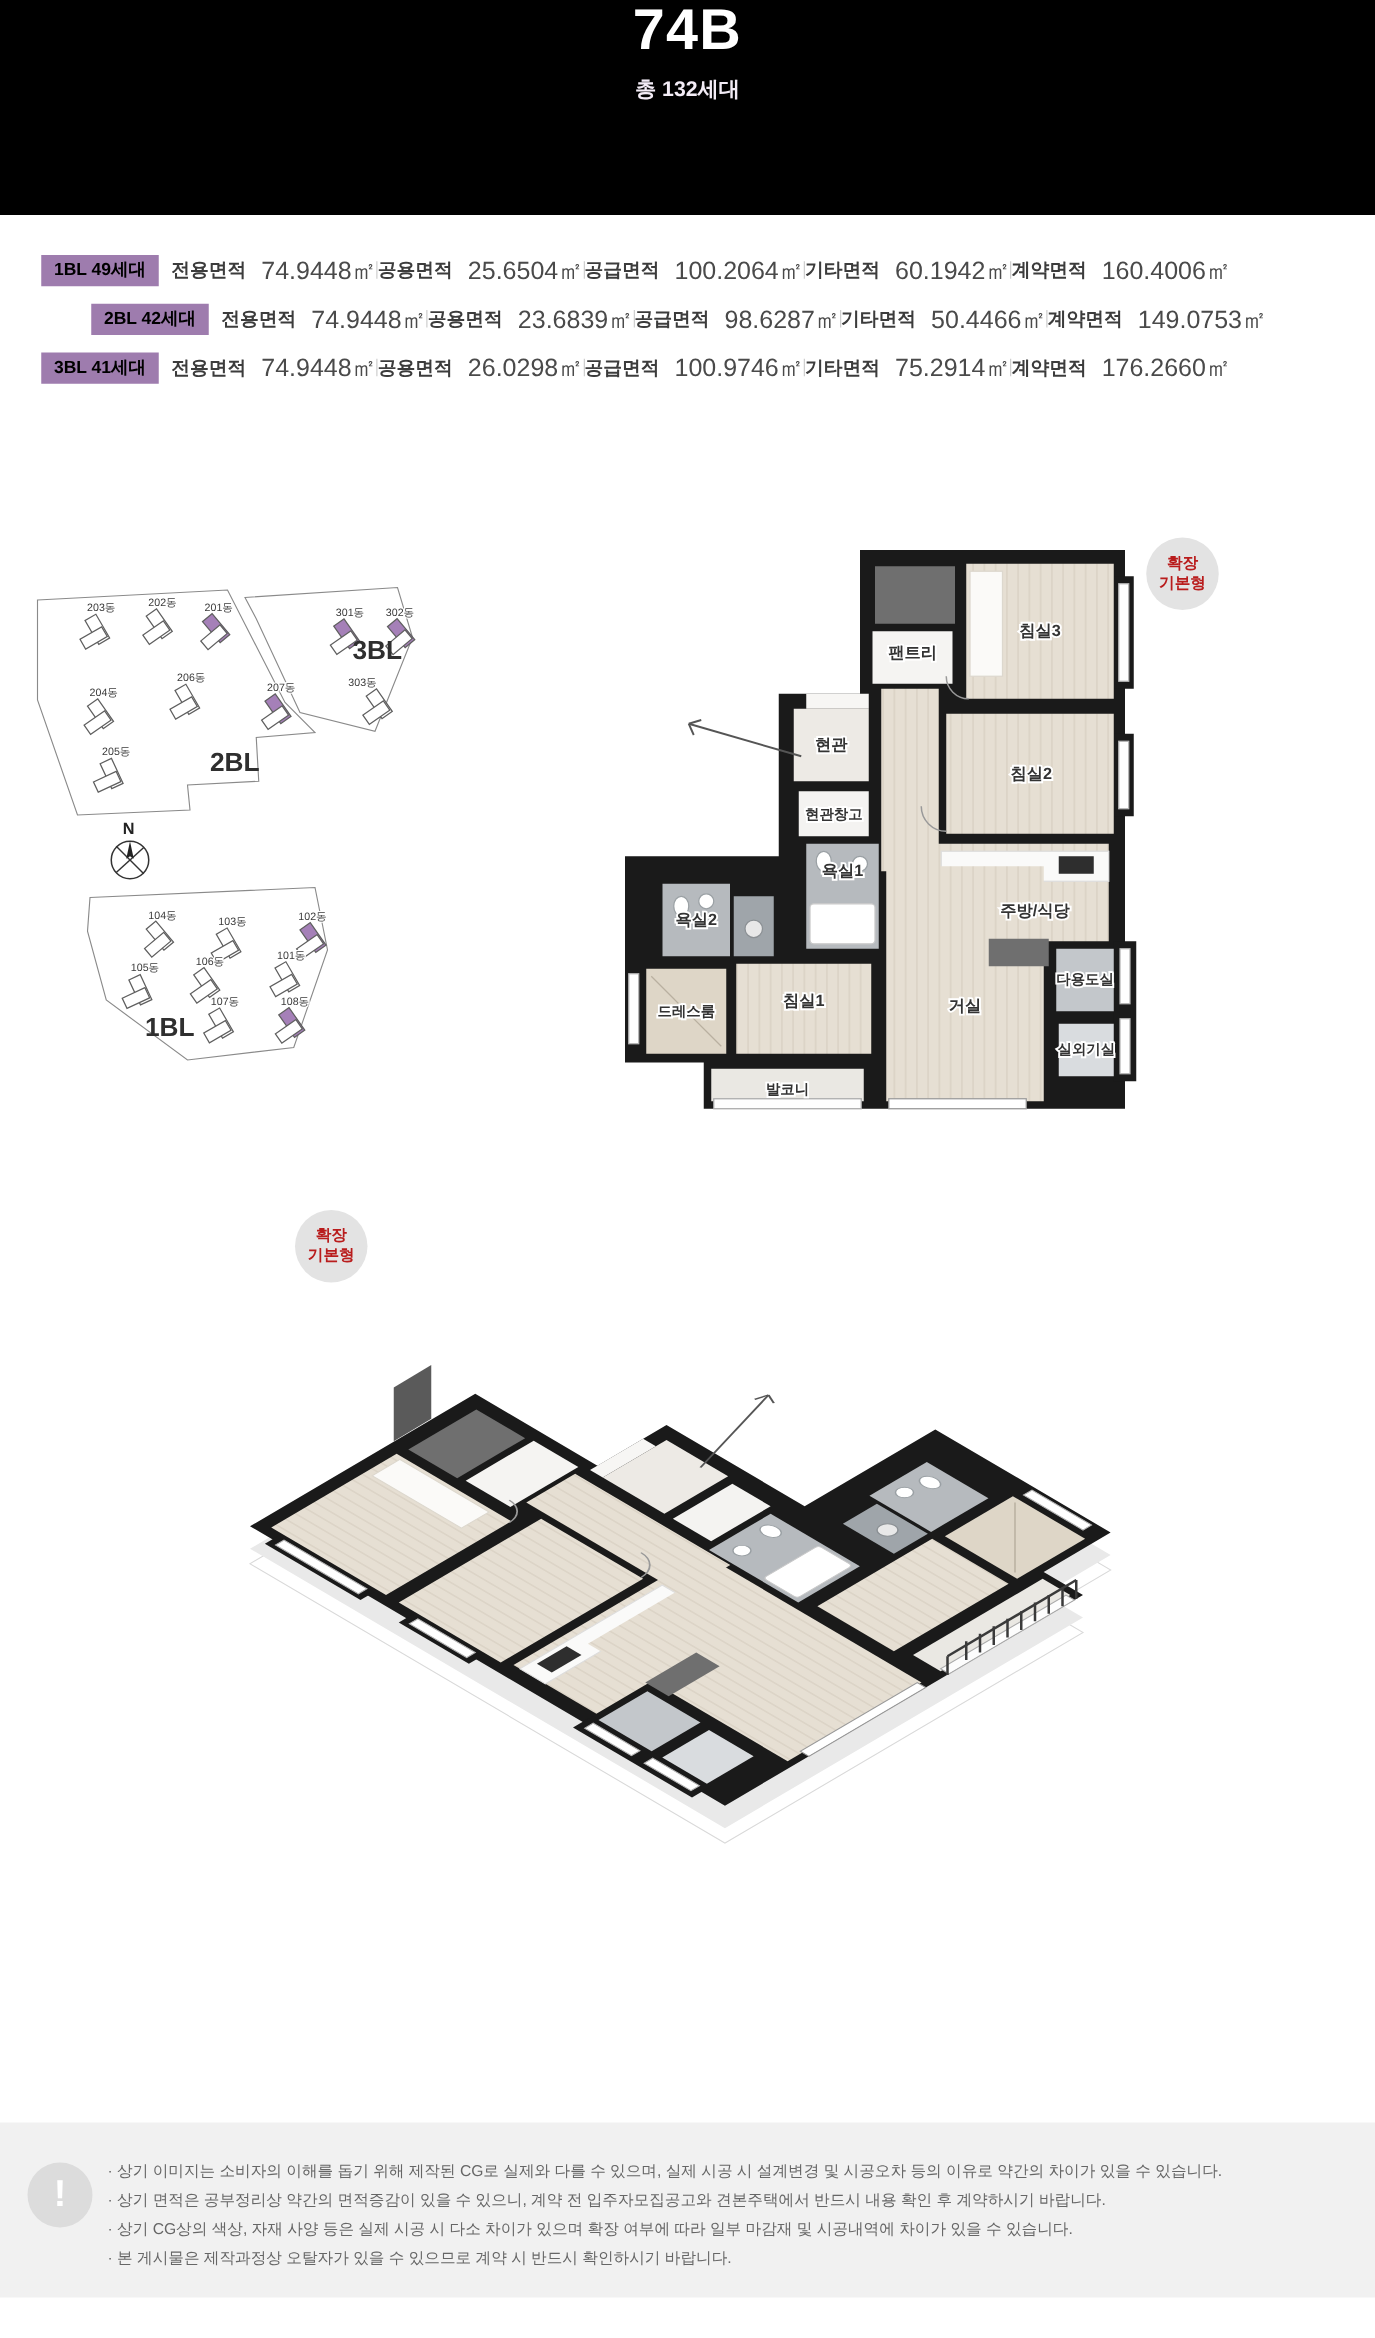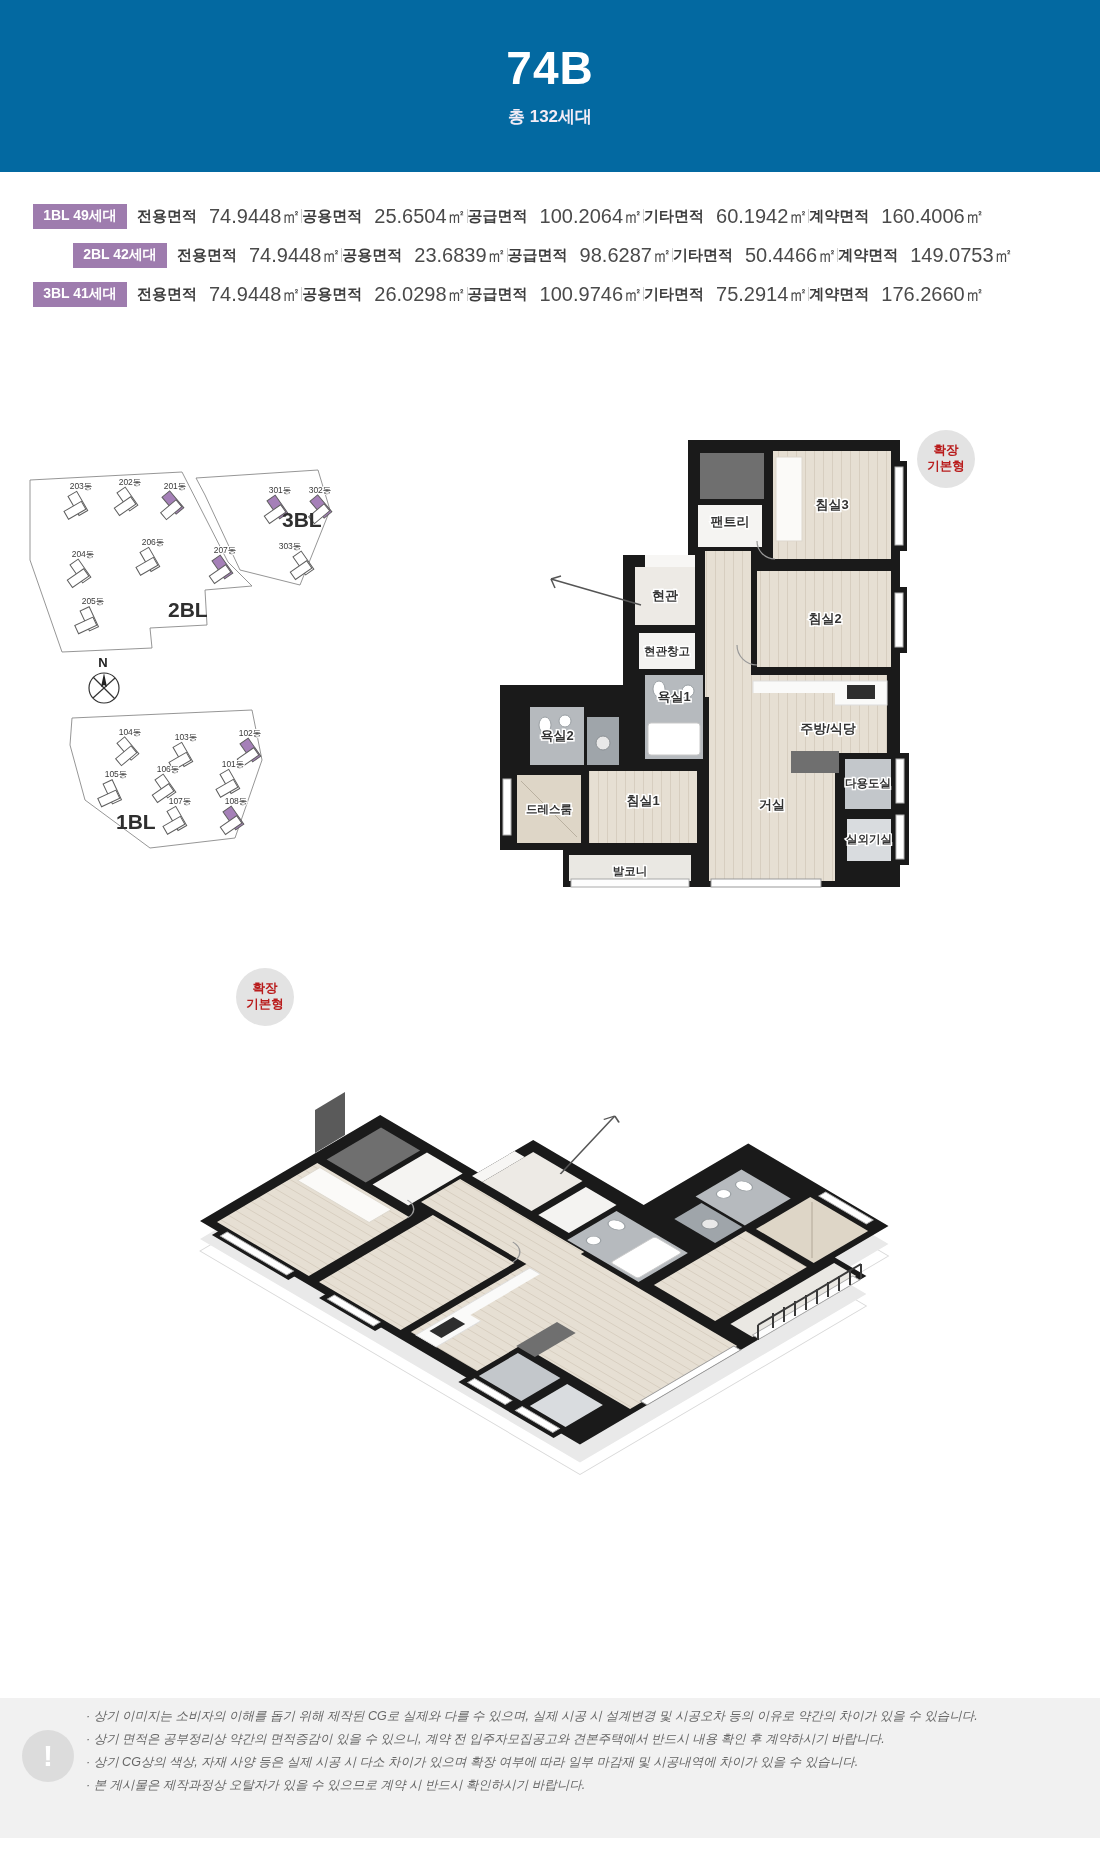--- a/index.html
+++ b/index.html
@@ -1,28 +1,28 @@
 <!DOCTYPE html>
 <html><head>
 <meta charset="utf-8">
 <style>
   html,body{margin:0;padding:0;background:#ffffff;}
   #page{position:relative;width:1100px;height:1870px;background:#ffffff;overflow:hidden;
         font-family:"Liberation Sans","DejaVu Sans",sans-serif;}
 
   
-  .hdr{position:absolute;left:0;top:0;width:1100px;height:172px;background:#0369a1;
-       display:flex;flex-direction:column;align-items:center;justify-content:center;}
+  .hdr{position:absolute;left:0;top:0;width:1100px;height:172px;background:#000000;
+       display:flex;flex-direction:column;align-items:center;}
   .hdr-title{color:#ffffff;font-size:46px;font-weight:800;letter-spacing:1px;line-height:1;}
   .hdr-sub{color:#f3ecf6;font-size:17px;margin-top:14px;font-weight:600;}
 
   
   .row{position:absolute;left:33px;width:880px;height:26px;display:flex;align-items:center;}
   .row1{top:203px;} .row2{top:242px;padding-left:40px;} .row3{top:281px;}
-  .bl-badge{width:94px;height:25px;background:#9e7cae;color:#ffffff;font-size:14px;font-weight:700;
+  .bl-badge{width:94px;height:25px;background:#9e7cae;color:#000000;font-size:14px;font-weight:700;
             display:flex;align-items:center;justify-content:center;margin-right:10px;flex:0 0 auto;}
   .cell{flex:1;display:flex;align-items:center;justify-content:flex-start;gap:12px;white-space:nowrap;}
   .cell .lb{font-size:15px;color:#3c3c3c;font-weight:700;}
   .cell .vl{font-size:20px;color:#4a4a4a;}
   .vdiv{width:1px;height:14px;background:#cfcfcf;flex:0 0 auto;}
 
   
   svg{position:absolute;overflow:visible;}
   .site-svg{left:20px;top:465px;}
   .plan-svg{left:495px;top:435px;}
@@ -49,21 +49,21 @@
                display:flex;flex-direction:column;align-items:center;justify-content:center;}
   .round-badge div{font-size:12.5px;font-weight:700;color:#b91c1c;line-height:1.25;}
   .badge-plan{left:917px;top:430px;}
   .badge-iso{left:236px;top:968px;}
 
   
   .footer{position:absolute;left:0;top:1698px;width:1100px;height:140px;background:#f1f1f1;}
   .excl{position:absolute;left:22px;top:32px;width:52px;height:52px;border-radius:50%;
         background:#dcdcdc;color:#ffffff;font-size:30px;font-weight:800;
         display:flex;align-items:center;justify-content:center;}
-  .notes{position:absolute;left:86px;top:7px;width:1000px;font-style:italic;}
+  .notes{position:absolute;left:86px;top:28px;width:1000px;}
   .notes div{font-size:12.5px;color:#666;line-height:23px;white-space:nowrap;}
 </style>
 </head>
 <body>
 
 <div id="page">
 
   <div class="hdr">
     <div class="hdr-title">74B</div>
     <div class="hdr-sub">총 132세대</div>

